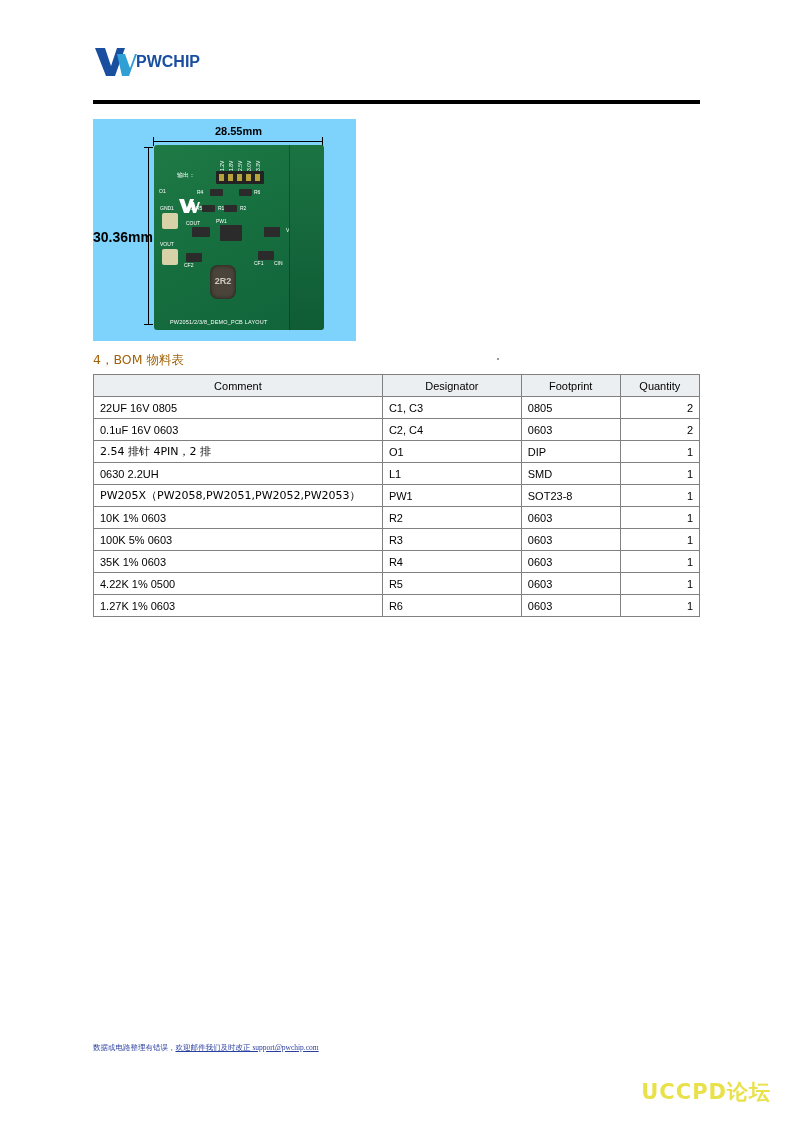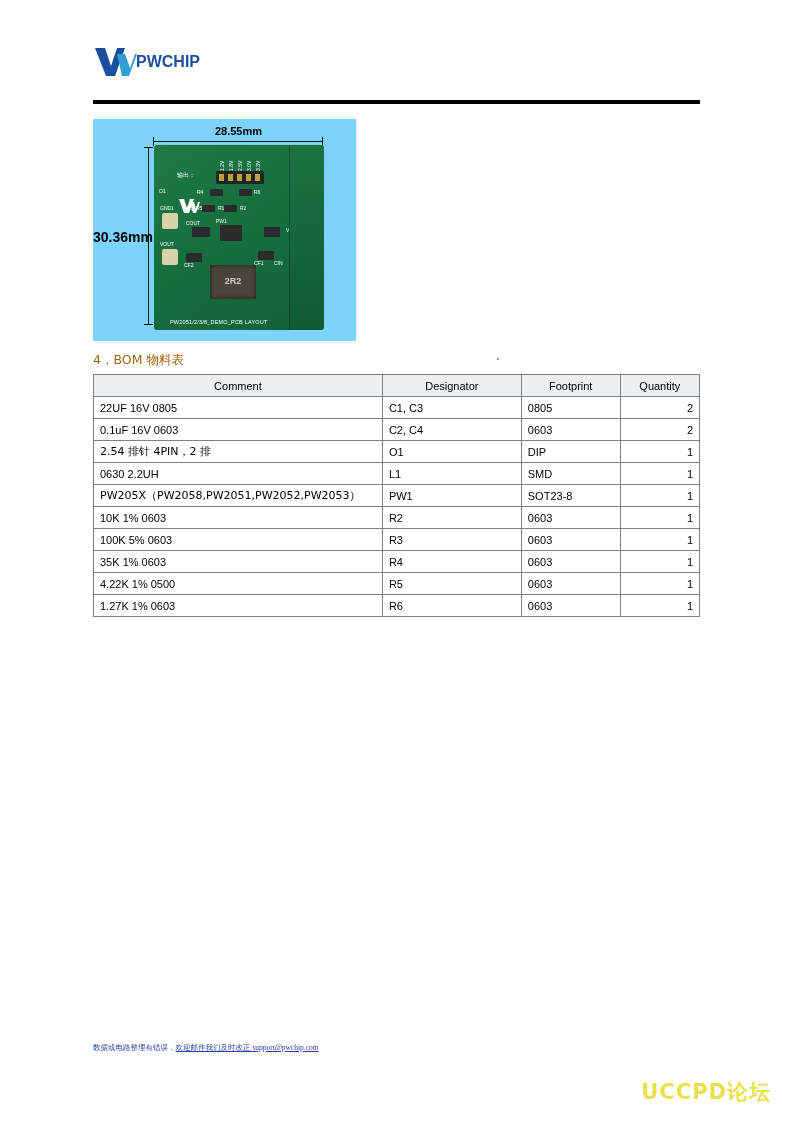--- a/index.html
+++ b/index.html
@@ -121,24 +121,24 @@
     line-height: 1;
   }
   .pcb-silk.vert {
     transform: rotate(-90deg);
     transform-origin: left top;
   }
   .inductor {
     position: absolute;
     left: 56px;
     top: 120px;
-    width: 46px;
+    width: 26px;
     height: 34px;
     background: #4a443a;
-    border-radius: 0;
+    border-radius: 8px;
     box-shadow: inset 0 0 4px rgba(0,0,0,0.6);
   }
   .inductor span {
     position: absolute;
     left: 0; right: 0;
     top: 11px;
     text-align: center;
     color: #cfcabf;
     font-size: 9px;
     font-weight: bold;

